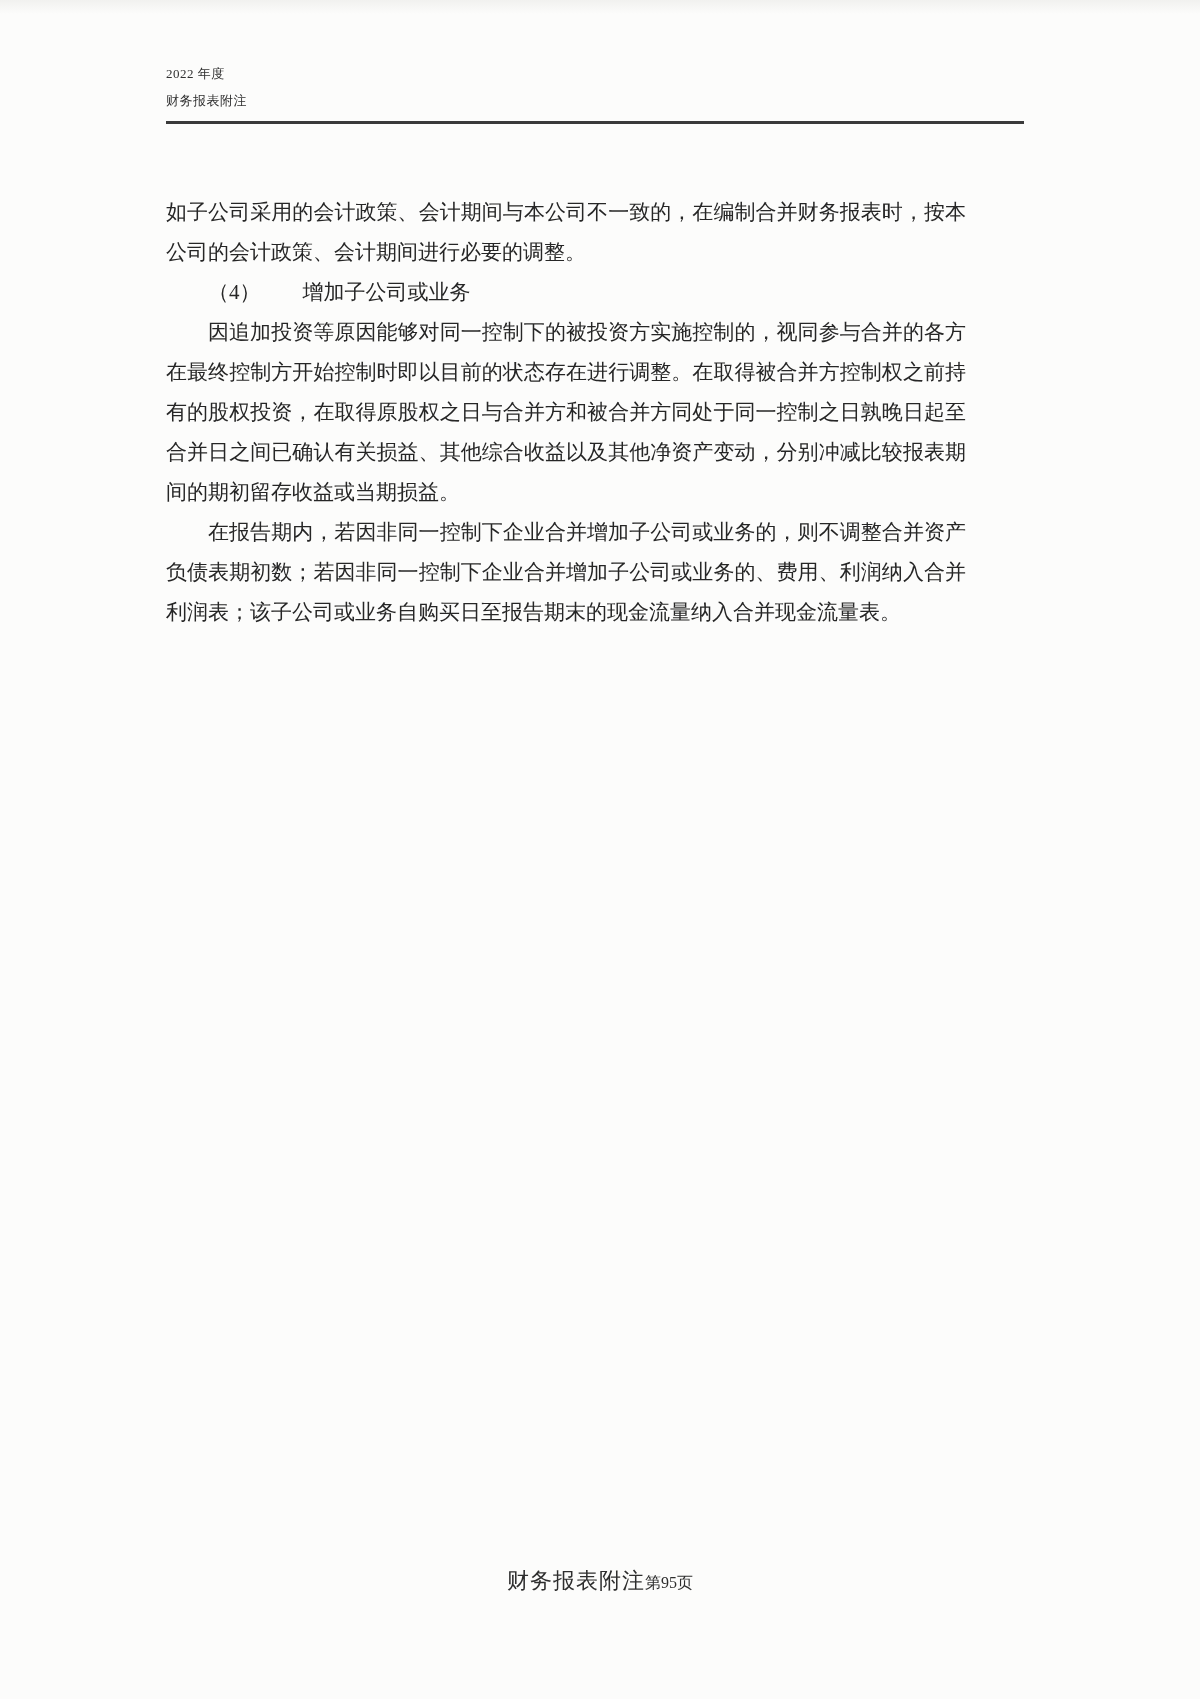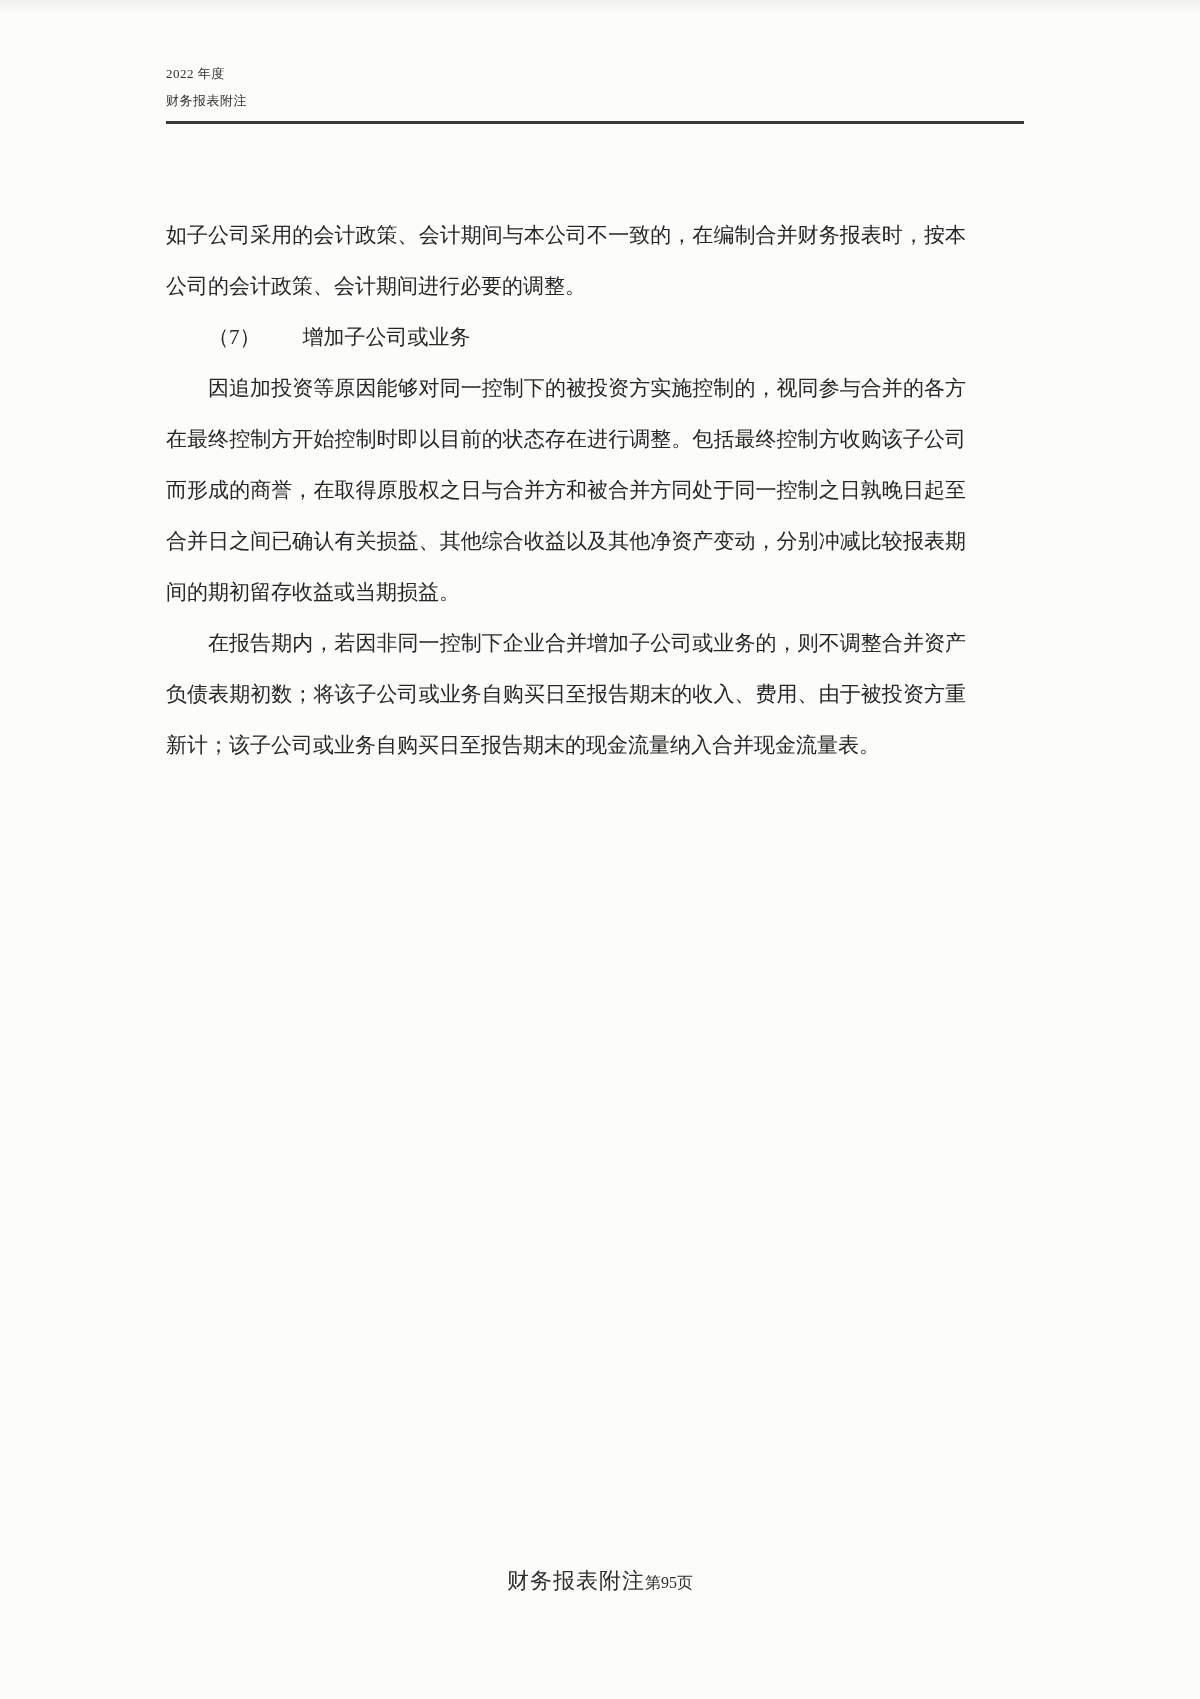--- a/index.html
+++ b/index.html
@@ -35,24 +35,24 @@
   .header-rule {
     margin-top: 7px;
     width: 858px;
     height: 2.5px;
     background: #3a3a3a;
     border: none;
   }
   .doc-body {
     position: absolute;
     left: 166px;
-    top: 210px;
+    top: 192px;
     width: 800px;
     font-size: 21px;
-    line-height: 51px;
+    line-height: 40px;
     text-align: justify;
     color: #262626;
   }
   .doc-body p {
     margin: 0;
     padding: 0;
   }
   .doc-body p.indent {
     text-indent: 2em;
   }
@@ -81,22 +81,22 @@
 <div class="page">
 
   <div class="page-header">
     <div class="hline">2022 年度</div>
     <div class="hline">财务报表附注</div>
     <div class="header-rule"></div>
   </div>
 
   <div class="doc-body">
     <p class="para">如子公司采用的会计政策、会计期间与本公司不一致的，在编制合并财务报表时，按本公司的会计政策、会计期间进行必要的调整。</p>
-    <p class="indent">（7）　　增加子公司或业务</p>
-    <p class="indent">因追加投资等原因能够对同一控制下的被投资方实施控制的，视同参与合并的各方在最终控制方开始控制时即以目前的状态存在进行调整。包括最终控制方收购该子公司而形成的商誉，在取得原股权之日与合并方和被合并方同处于同一控制之日孰晚日起至合并日之间已确认有关损益、其他综合收益以及其他净资产变动，分别冲减比较报表期间的期初留存收益或当期损益。</p>
-    <p class="indent">在报告期内，若因非同一控制下企业合并增加子公司或业务的，则不调整合并资产负债表期初数；将该子公司或业务自购买日至报告期末的收入、费用、由于被投资方重新计；该子公司或业务自购买日至报告期末的现金流量纳入合并现金流量表。</p>
+    <p class="indent">（4）　　增加子公司或业务</p>
+    <p class="indent">因追加投资等原因能够对同一控制下的被投资方实施控制的，视同参与合并的各方在最终控制方开始控制时即以目前的状态存在进行调整。在取得被合并方控制权之前持有的股权投资，在取得原股权之日与合并方和被合并方同处于同一控制之日孰晚日起至合并日之间已确认有关损益、其他综合收益以及其他净资产变动，分别冲减比较报表期间的期初留存收益或当期损益。</p>
+    <p class="indent">在报告期内，若因非同一控制下企业合并增加子公司或业务的，则不调整合并资产负债表期初数；若因非同一控制下企业合并增加子公司或业务的、费用、利润纳入合并利润表；该子公司或业务自购买日至报告期末的现金流量纳入合并现金流量表。</p>
   </div>
 
   <div class="page-footer">
     <span class="footer-title">财务报表附注</span><span class="footer-page-number">第95页</span>
   </div>
 
 </div>
 
 </body></html>

